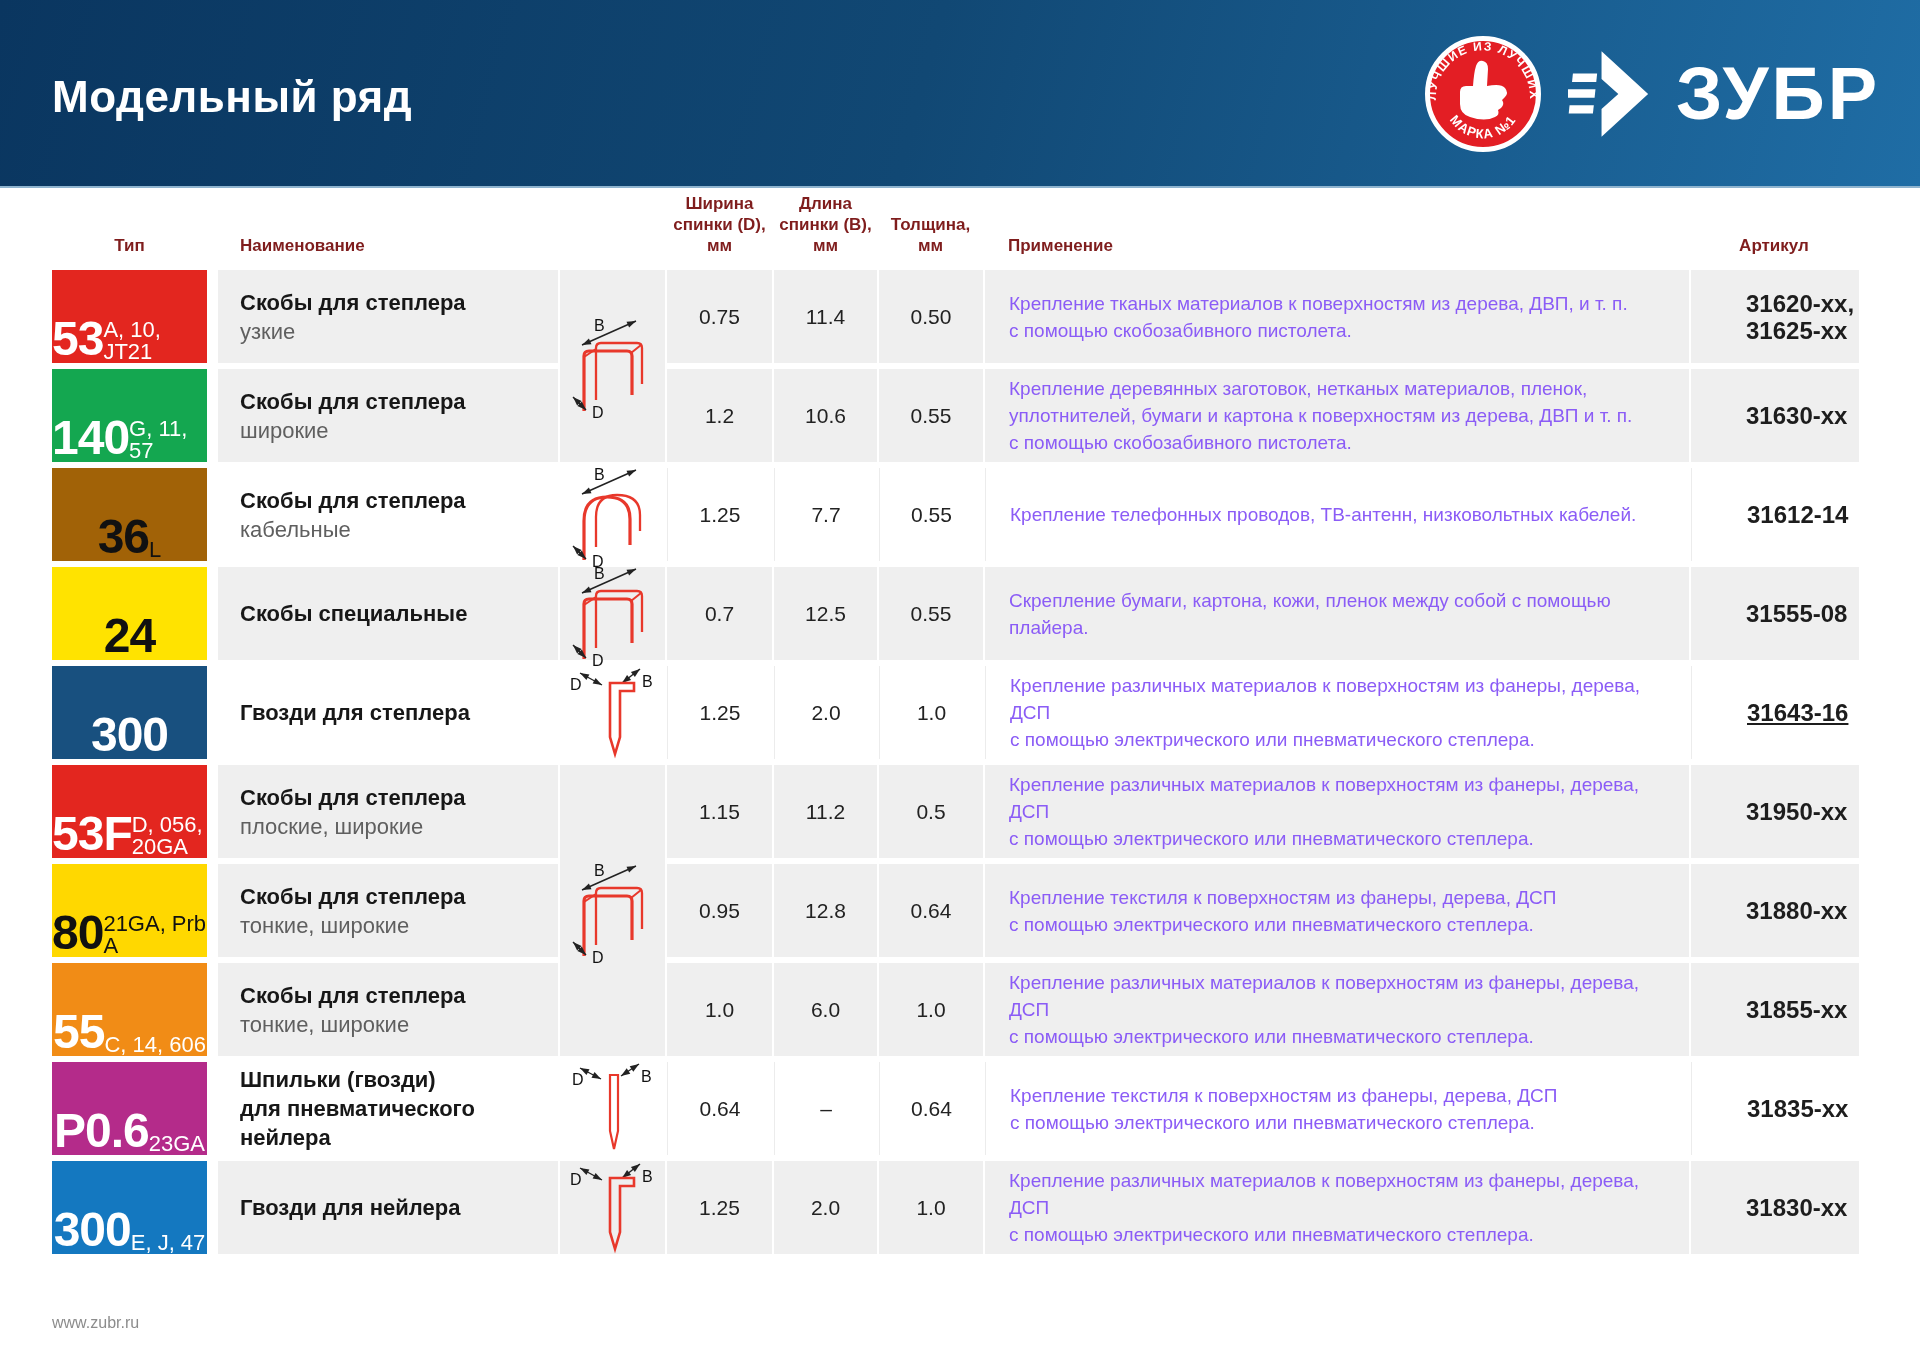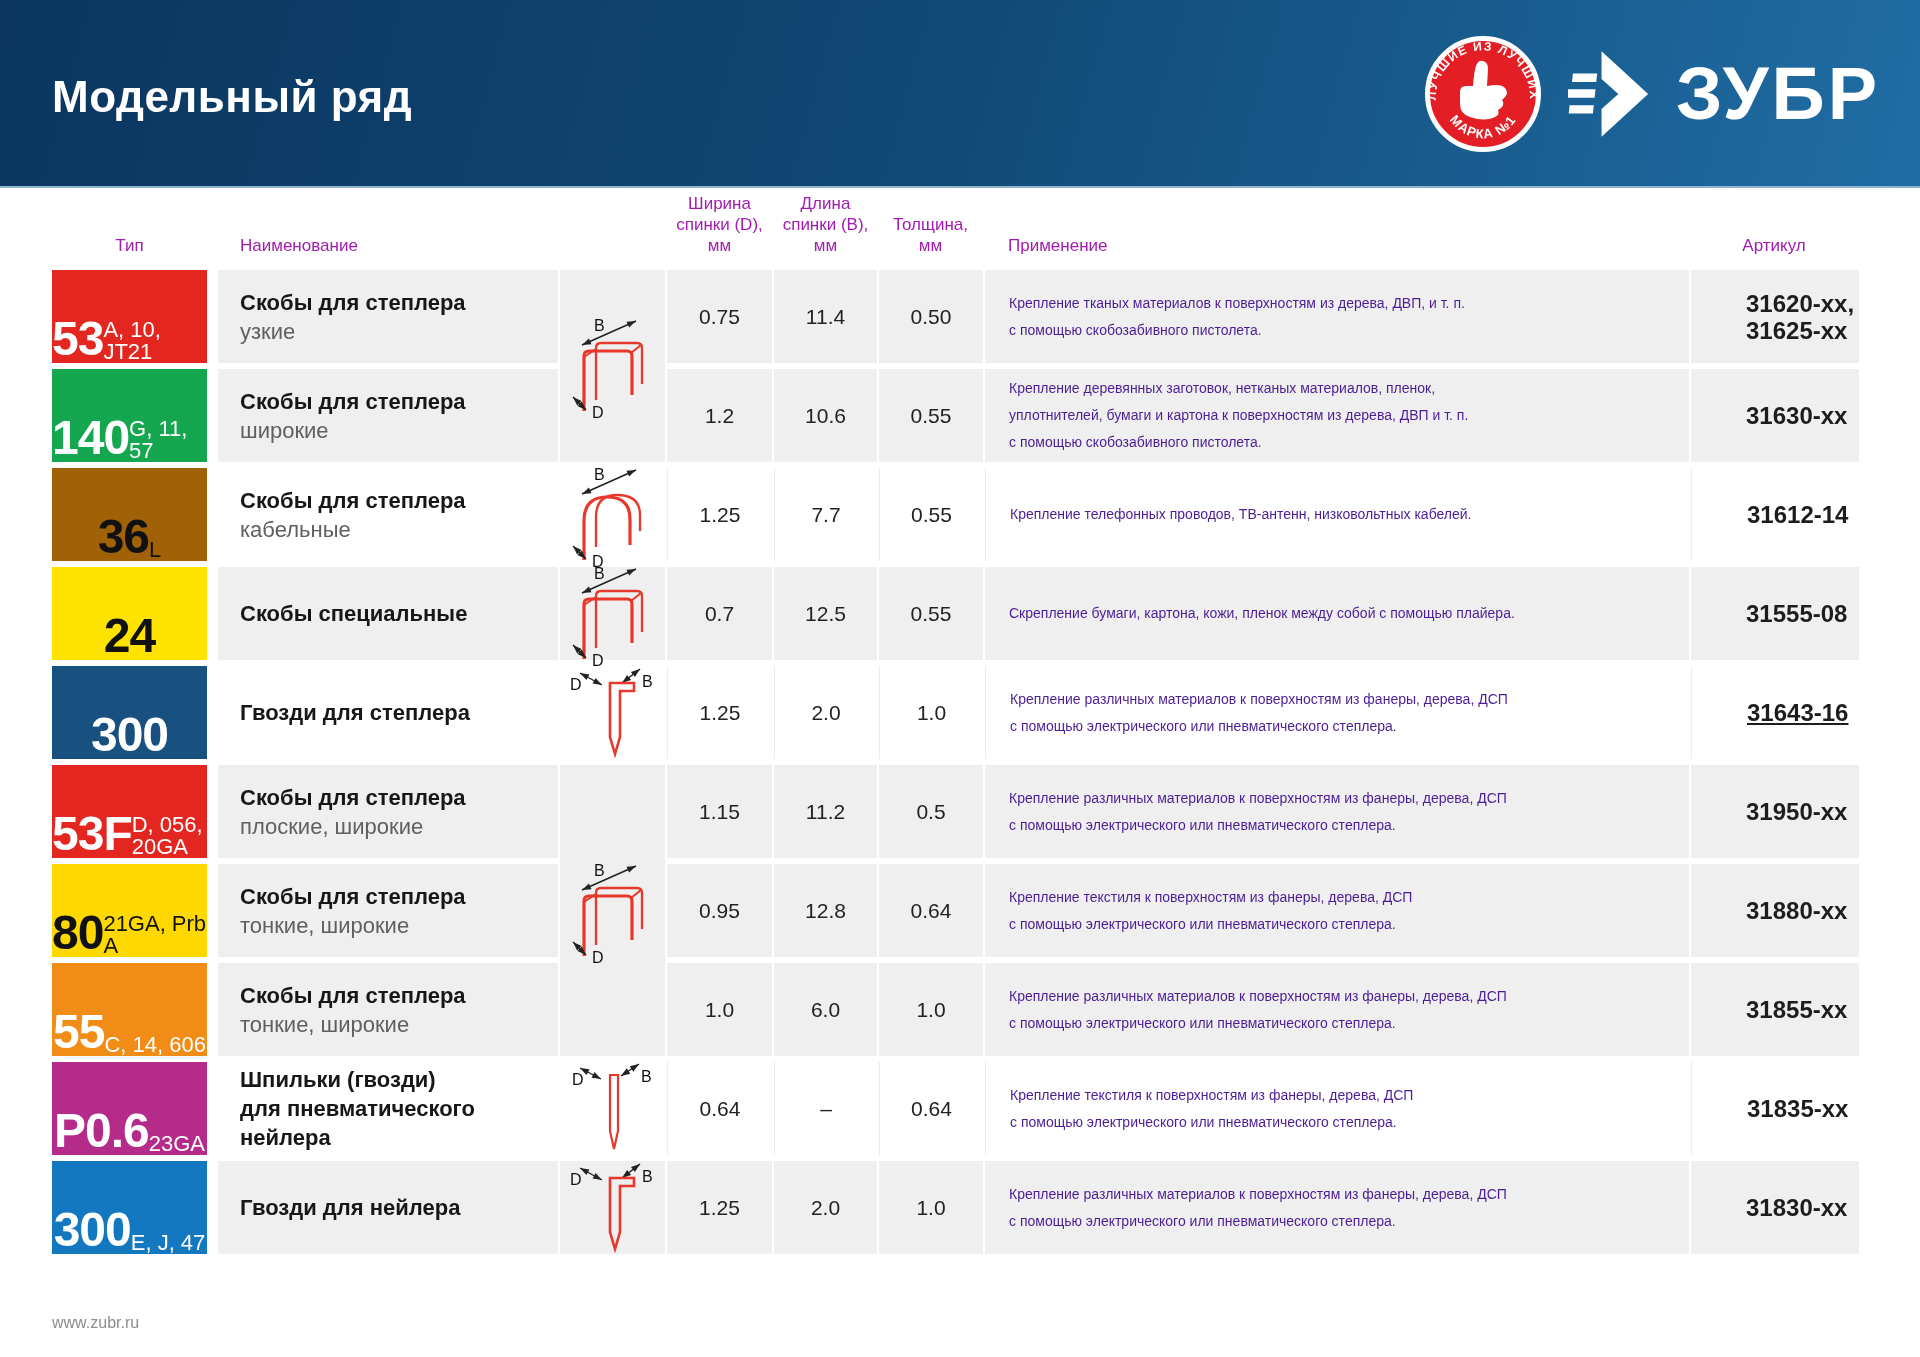--- a/index.html
+++ b/index.html
@@ -10,21 +10,21 @@
   
   .header{position:absolute;top:0;left:0;width:1920px;height:188px;
           background:linear-gradient(105deg,#0a3660 0%,#114874 48%,#1f6da5 100%);
           border-bottom:2px solid #8fb4cf}
   .title{position:absolute;left:52px;top:72px;font-size:44px;font-weight:700;color:#ffffff;letter-spacing:.5px}
   .logo{position:absolute;right:40px;top:18px;height:152px;display:flex;align-items:center;gap:26px}
   .brand{font-size:74px;font-weight:800;color:#ffffff;letter-spacing:3px;line-height:1}
 
   
   .thead{position:absolute;top:188px;left:52px;width:1815px;height:82px}
-  .th{position:absolute;bottom:14px;font-size:17px;font-weight:400;color:#a21caf;line-height:21px;white-space:pre-line}
+  .th{position:absolute;bottom:14px;font-size:17px;font-weight:700;color:#7f1d1d;line-height:21px;white-space:pre-line}
   .th.center{text-align:center}
 
   
   .rows{position:absolute;top:270px;left:52px;width:1815px}
   .group{position:relative}
   .row{position:relative;display:grid;height:93px;margin-bottom:6px;
        grid-template-columns:155px 11px 340px 2px 105px 2px 105px 2px 103px 2px 104px 2px 704px 2px 168px}
   .cell{height:93px}
   .shade-gray .bgcell{background:#efefef}
   .shade-white .bgcell{background:#ffffff}
@@ -33,21 +33,21 @@
                    display:flex;align-items:center;justify-content:center}
   .row{z-index:1}
   .badge{display:flex;flex-direction:row;align-items:flex-end;justify-content:center}
   .badge-num{font-size:48px;font-weight:800;letter-spacing:-1px;line-height:1}
   .badge-sub{font-size:22px;margin-top:7px;line-height:1}
   .name-cell{display:flex;flex-direction:column;justify-content:center;padding-left:22px;padding-right:0}
   .name-main{font-size:22px;font-weight:700;color:#171717;line-height:29px;white-space:pre-line}
   .name-sub{font-size:22px;font-weight:400;color:#5f5f5f;line-height:29px}
   .val-cell{display:flex;align-items:center;justify-content:center;font-size:21px;color:#222}
   .app-cell{display:flex;flex-direction:column;justify-content:center;padding-left:24px;padding-right:17px;
-            font-size:14px;color:#4c1d95;line-height:27px;white-space:pre-line}
+            font-size:19px;color:#8b5cf6;line-height:27px;white-space:pre-line}
   .art-cell{display:flex;flex-direction:column;justify-content:center;padding-left:55px;
             font-size:24px;font-weight:700;color:#1d1d1d;line-height:27px;white-space:pre-line}
 
   .footer{position:absolute;left:52px;top:1314px;font-size:16px;color:#8c8c8c}
 </style>
 </head>
 <body>
 
 <div class="page">
 

